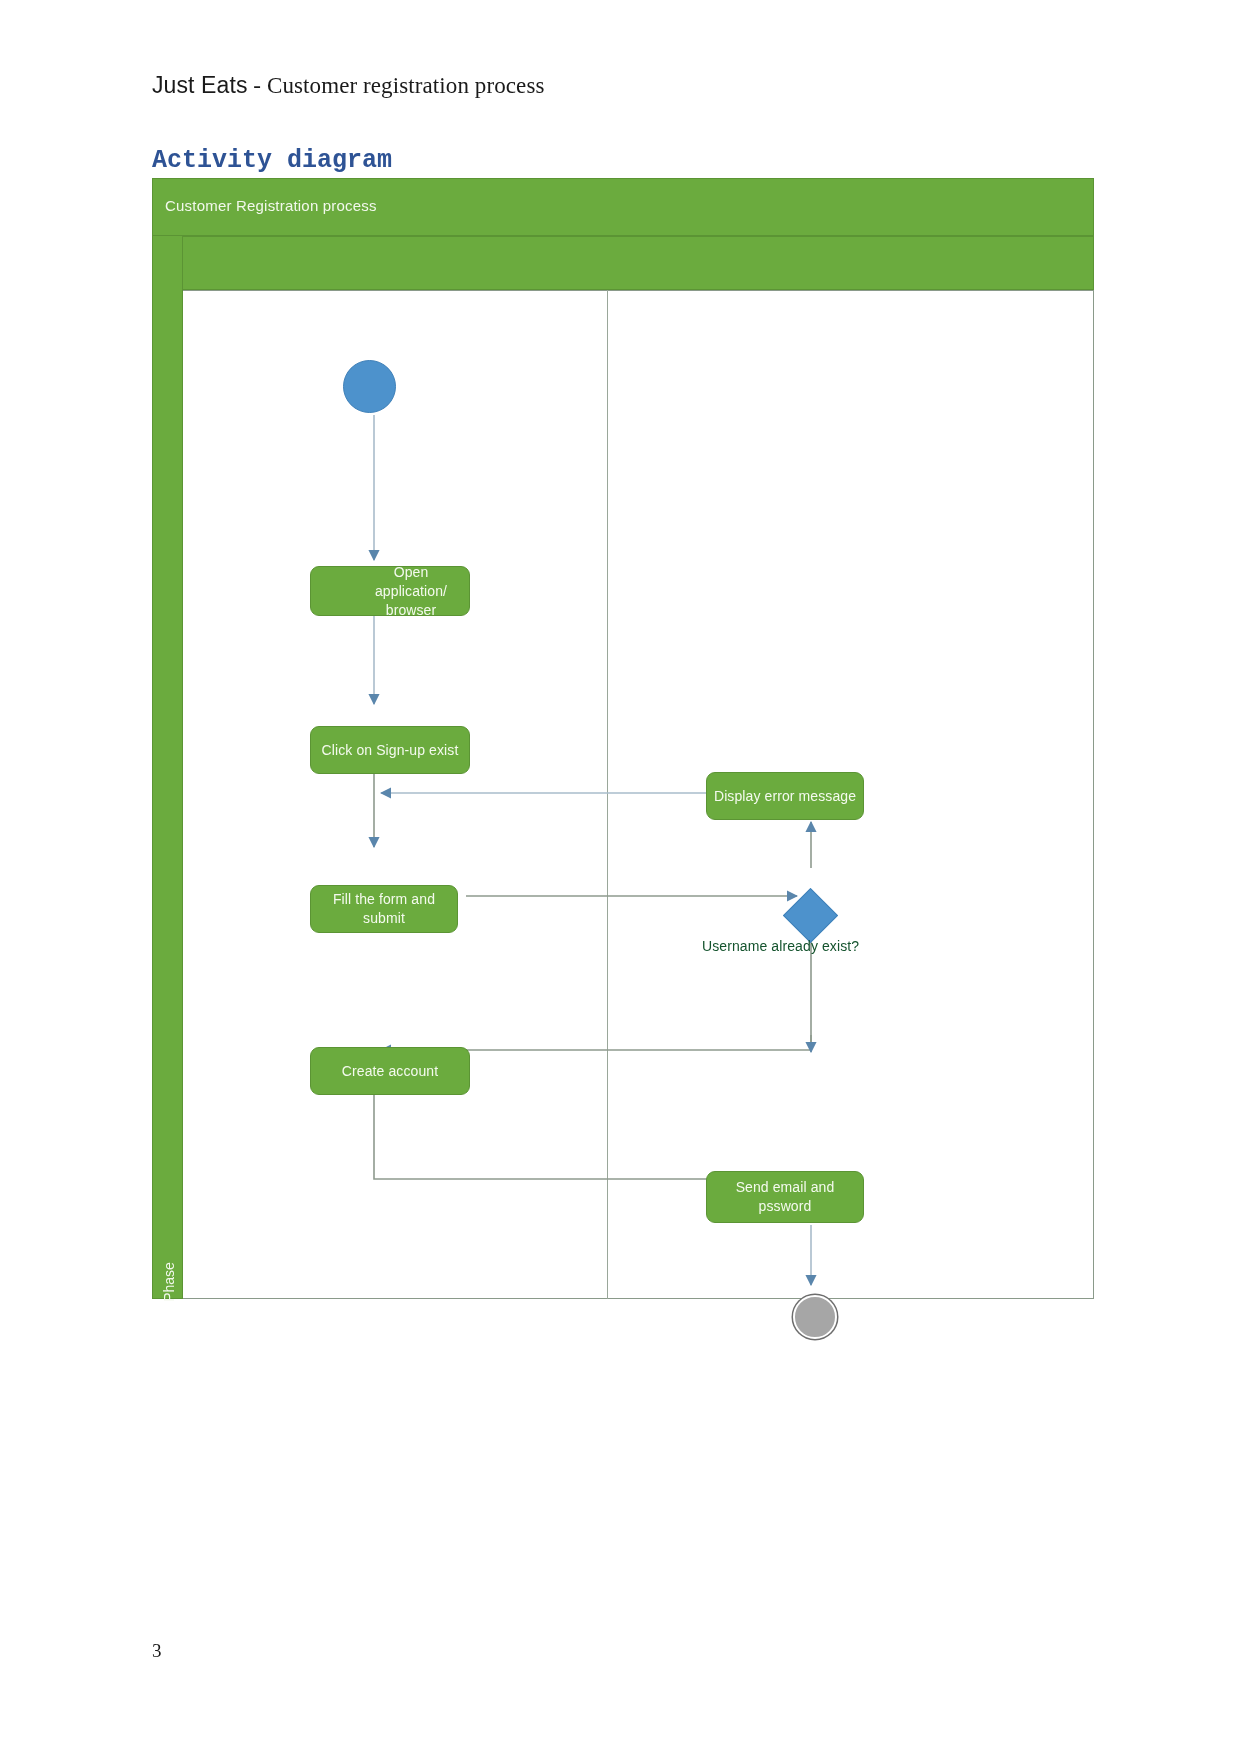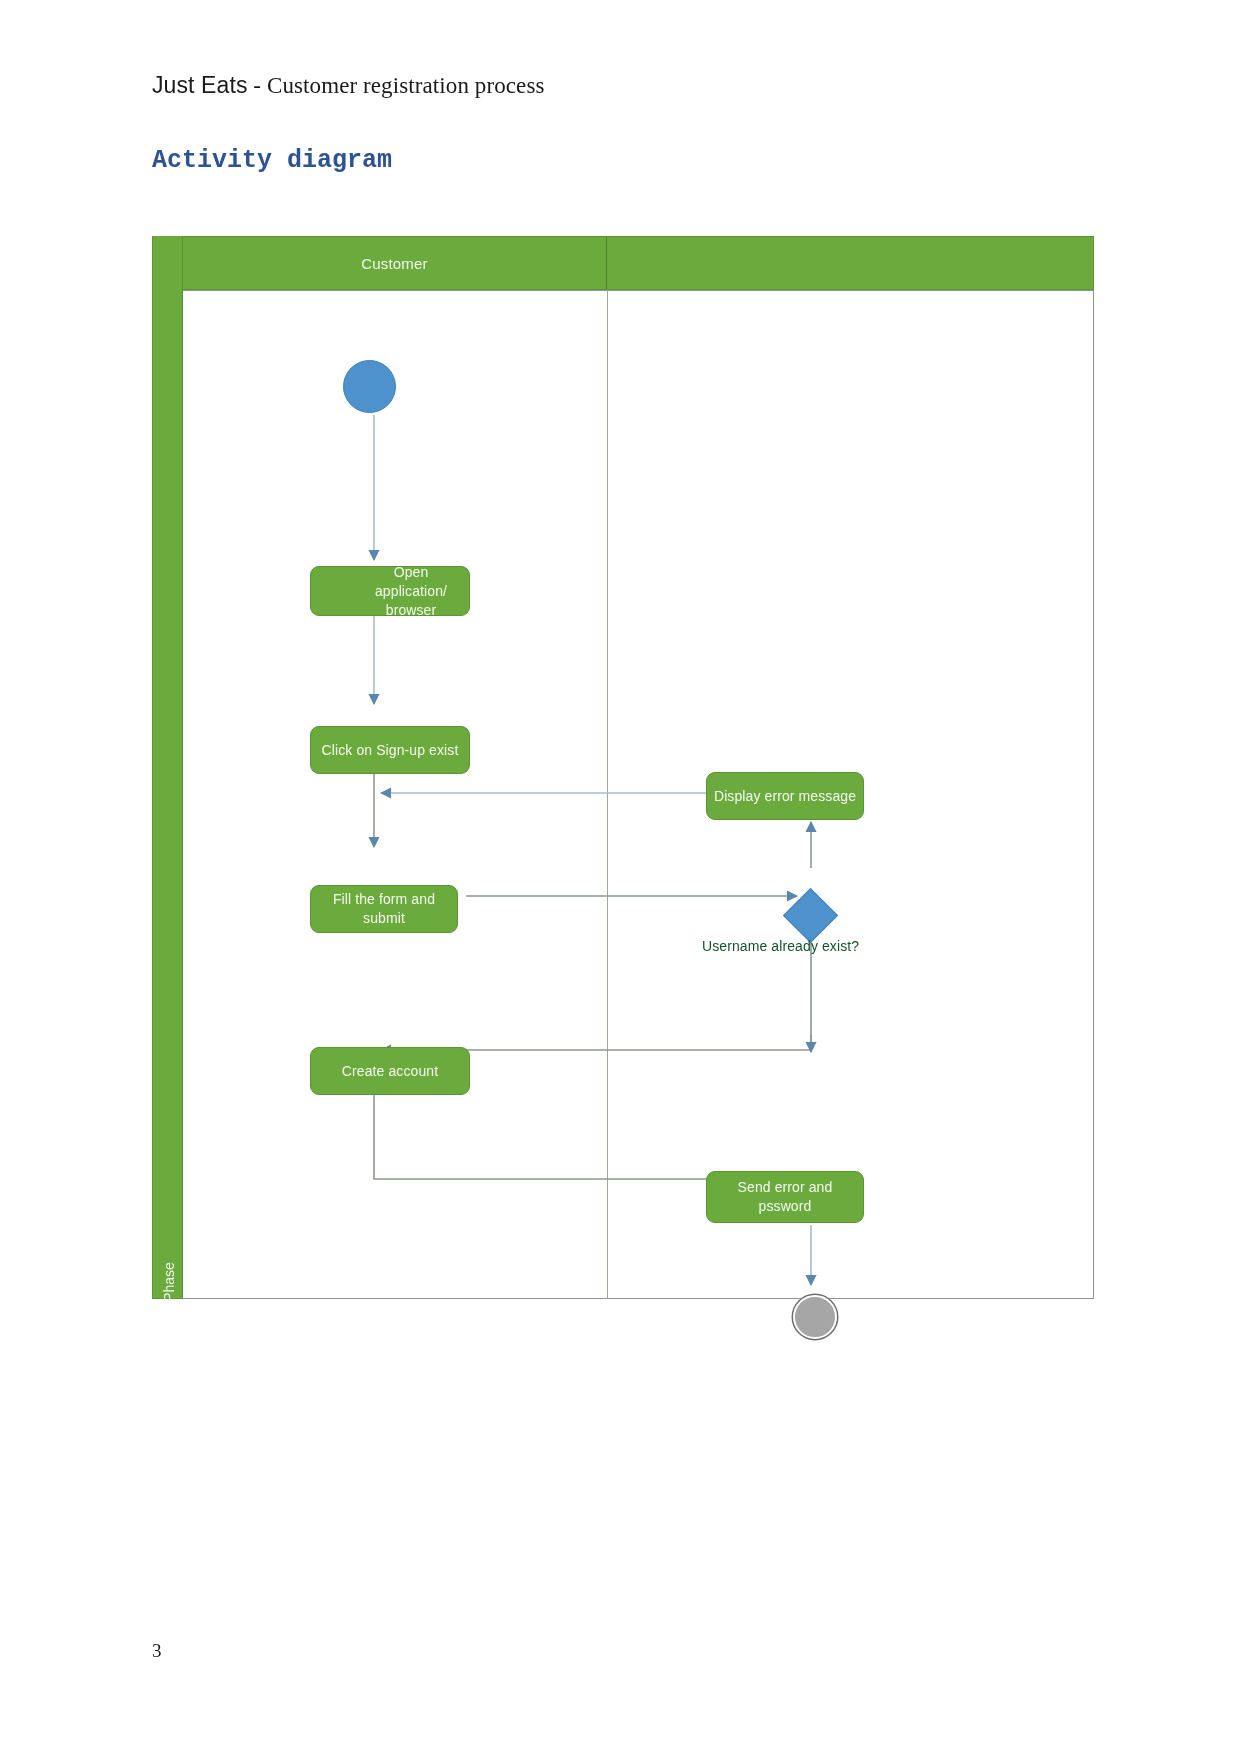--- a/index.html
+++ b/index.html
@@ -220,27 +220,29 @@
 <body>
 
 <div id="doc-title">
   <span class="brand">Just Eats</span><span class="rest"> - Customer registration process</span>
 </div>
 
 <div id="section-heading">Activity diagram</div>
 
 <div id="diagram">
 
+  <div class="diagram-title-bar">
+    <div class="diagram-title-text">Customer Registration process</div>
+  </div>
 
   <div class="phase-band">
     <div class="phase-label">Phase</div>
   </div>
 
   <div class="lane-headers">
-    <div class="lane-head customer">Customer</div>
   </div>
 
   <div class="lane-body"></div>
   <div class="lane-divider"></div>
 
   <svg id="flow-canvas" viewBox="0 0 911 1009" width="911" height="1009">
     <defs>
       <marker id="arrow-blue" viewBox="0 0 10 10" refX="9" refY="5" markerWidth="7" markerHeight="7" orient="auto-start-reverse">
         <path d="M 0 0 L 10 5 L 0 10 z" fill="#5A86AC"></path>
       </marker>
@@ -290,20 +292,20 @@
   </div>
 
   <div class="node activity" style="left:554px; top:594px; width:158px; height:48px;">
     <span>Display error message</span>
   </div>
 
   <div class="node decision" style="left:639px; top:718px; width:39px; height:39px;"></div>
   <div class="decision-label" style="left:550px; top:760px;">Username already exist?</div>
 
   <div class="node activity" style="left:554px; top:993px; width:158px; height:52px;">
-    <span>Send error and pssword</span>
+    <span>Send email and pssword</span>
   </div>
 
   <div class="node end-node" style="left:641px; top:1117px; width:44px; height:44px;"></div>
 
 </div>
 
 <div id="page-number">3</div>
 
 </body></html>

